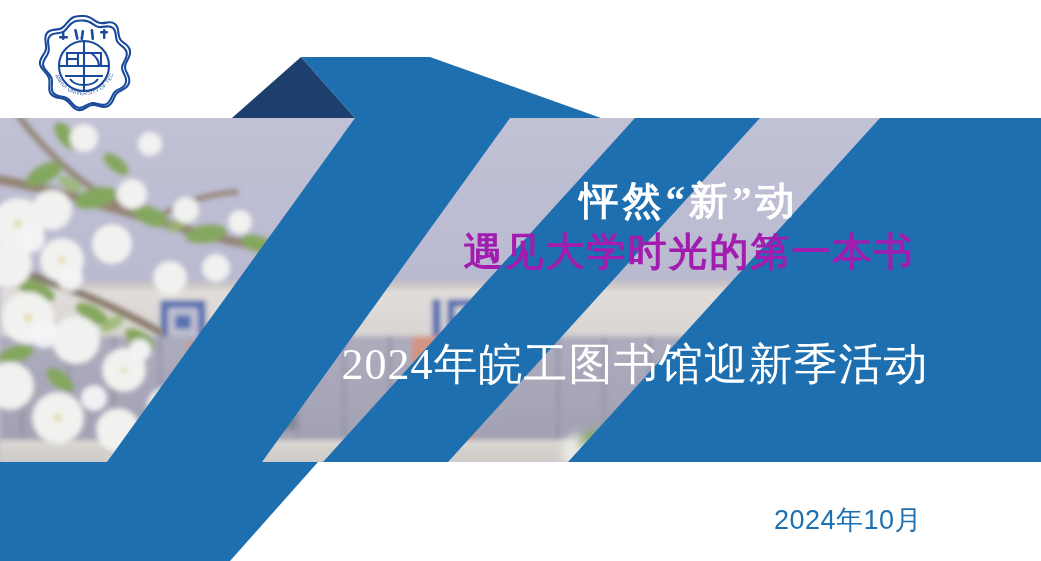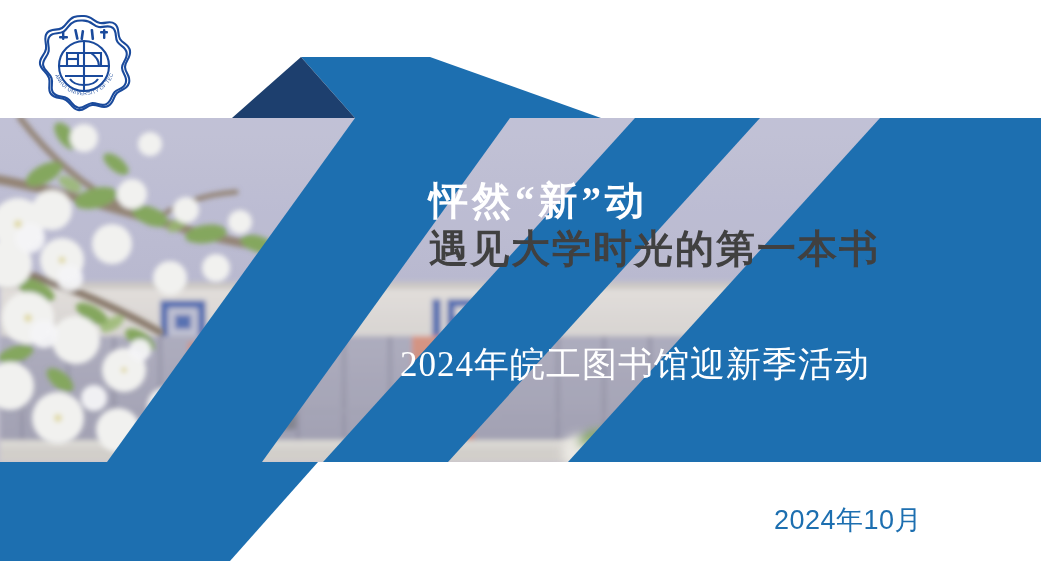--- a/index.html
+++ b/index.html
@@ -59,51 +59,51 @@
     left: 0; top: 0;
     width: 1041px;
     height: 561px;
     z-index: 30;
   }
 
   .title-block {
     position: absolute;
     right: 92px;
     top: 176px;
-    text-align: left;
+    text-align: center;
     width: 520px;
   }
   .title-line1 {
     font-family: "Liberation Serif", "DejaVu Serif", serif;
     font-weight: 700;
     font-size: 39px;
     line-height: 50px;
     color: #ffffff;
     letter-spacing: 4px;
     white-space: nowrap;
   }
   .title-line2 {
-    font-family: Liberation Mono, monospace;
+    font-family: Liberation Serif, serif;
     font-weight: 700;
     font-size: 39px;
     line-height: 52px;
-    color: #404040;
+    color: #a21caf;
     letter-spacing: 2px;
     white-space: nowrap;
   }
 
   .subtitle {
     position: absolute;
     right: 96px;
     top: 337px;
     width: 620px;
     text-align: center;
     font-family: "Liberation Serif", "DejaVu Serif", serif;
     font-weight: 400;
-    font-size: 35px;
+    font-size: 44px;
     line-height: 56px;
     color: #ffffff;
     letter-spacing: 1px;
     white-space: nowrap;
   }
 
   .date-line {
     position: absolute;
     left: 738px;
     top: 503px;

